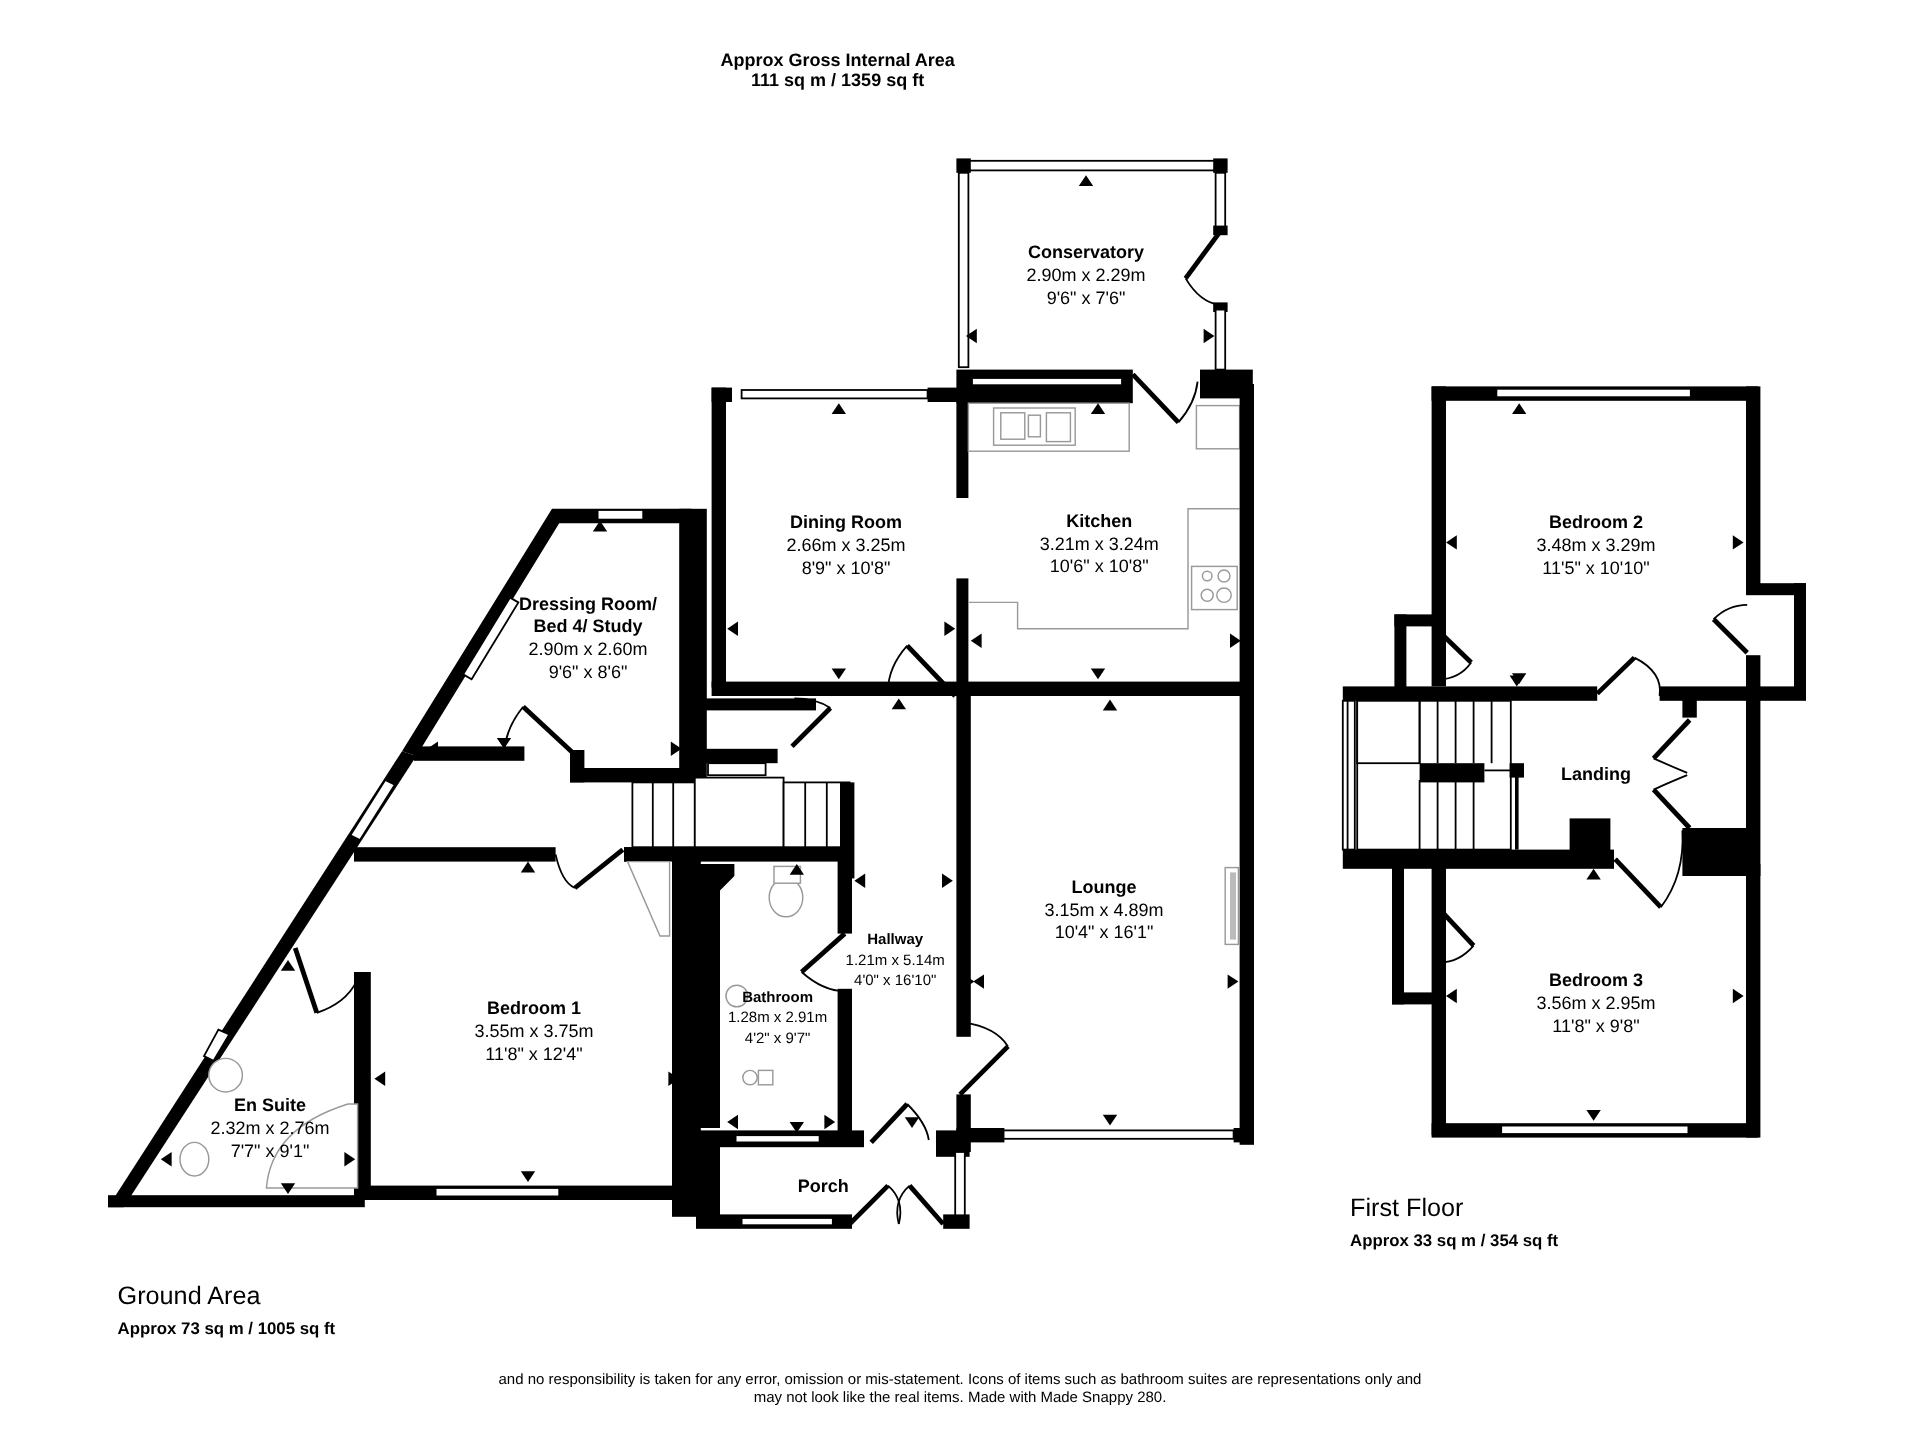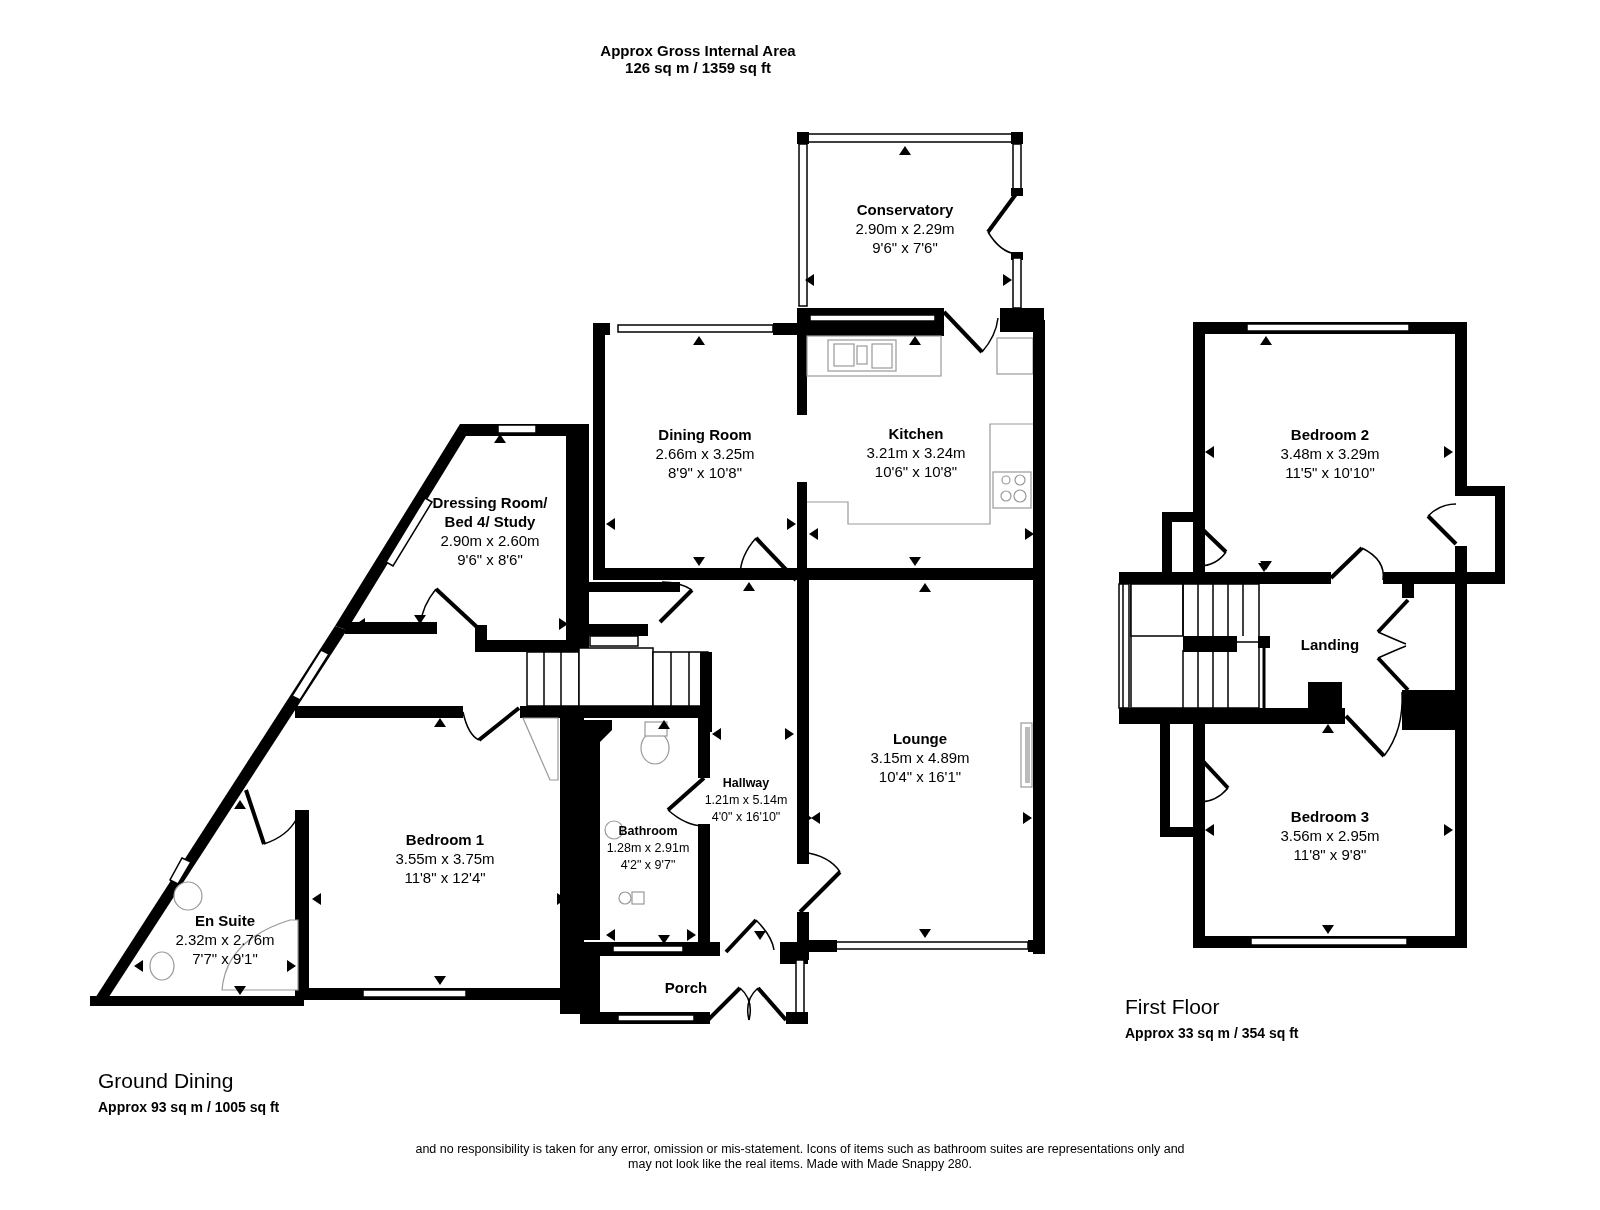--- a/index.html
+++ b/index.html
@@ -20,21 +20,21 @@
   .rname { font-family: "Liberation Sans", sans-serif; font-weight: bold; font-size: 15px; text-anchor: middle; }
   .rdim { font-family: "Liberation Sans", sans-serif; font-size: 15px; text-anchor: middle; }
   .rname-s { font-size: 12.5px; }
   .rdim-s { font-size: 12.5px; }
 </style>
 </head>
 <body>
 
 <div class="abs gia">
   <div>Approx Gross Internal Area</div>
-  <div>126 sq m / 1359 sq ft</div>
+  <div>111 sq m / 1359 sq ft</div>
 </div>
 
 <svg class="plan" viewBox="0 0 1600 1210" xmlns="http://www.w3.org/2000/svg">
 
   <g>
 
     <g>
       <rect class="win" x="802" y="134" width="212" height="8"></rect>
       <rect class="wall" x="797" y="132" width="12" height="12"></rect>
       <rect class="wall" x="1011" y="132" width="12" height="12"></rect>
@@ -326,22 +326,22 @@
 
     <text class="rname" x="1330" y="650">Landing</text>
 
     <text class="rname" x="1330" y="822">Bedroom 3</text>
     <text class="rdim" x="1330" y="841">3.56m x 2.95m</text>
     <text class="rdim" x="1330" y="860">11'8" x 9'8"</text>
   </g>
 </svg>
 
 <div class="abs" style="left:98px; top:1069px;">
-  <div class="floor-title">Ground Dining</div>
-  <div class="floor-area">Approx 93 sq m / 1005 sq ft</div>
+  <div class="floor-title">Ground Area</div>
+  <div class="floor-area">Approx 73 sq m / 1005 sq ft</div>
 </div>
 
 <div class="abs" style="left:1125px; top:995px;">
   <div class="floor-title">First Floor</div>
   <div class="floor-area">Approx 33 sq m / 354 sq ft</div>
 </div>
 
 <div class="abs disclaimer">
   <div>and no responsibility is taken for any error, omission or mis-statement. Icons of items such as bathroom suites are representations only and</div>
   <div>may not look like the real items. Made with Made Snappy 280.</div>

